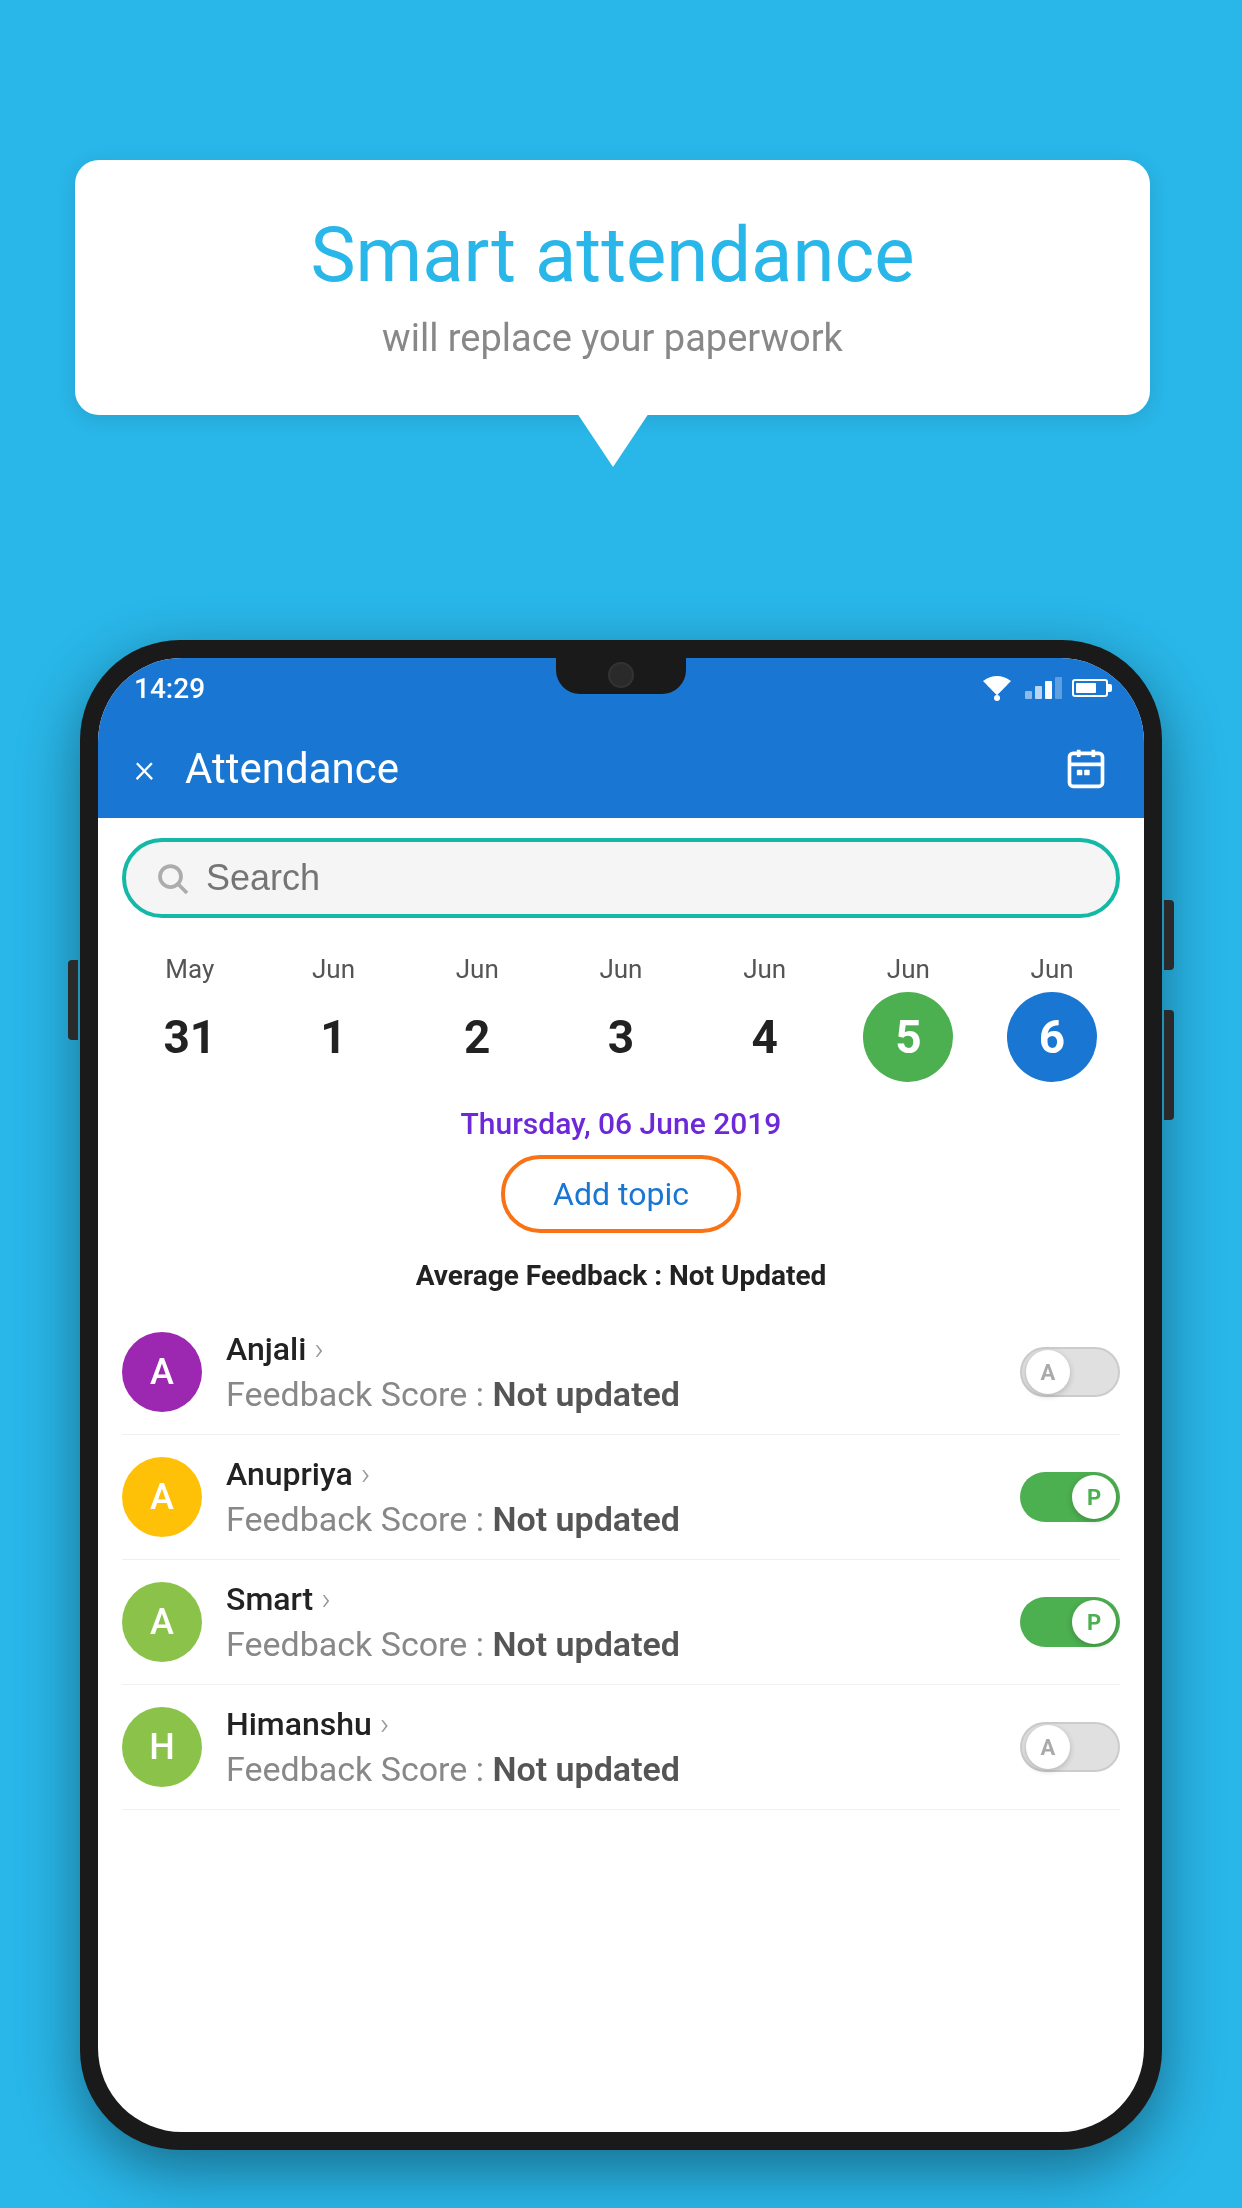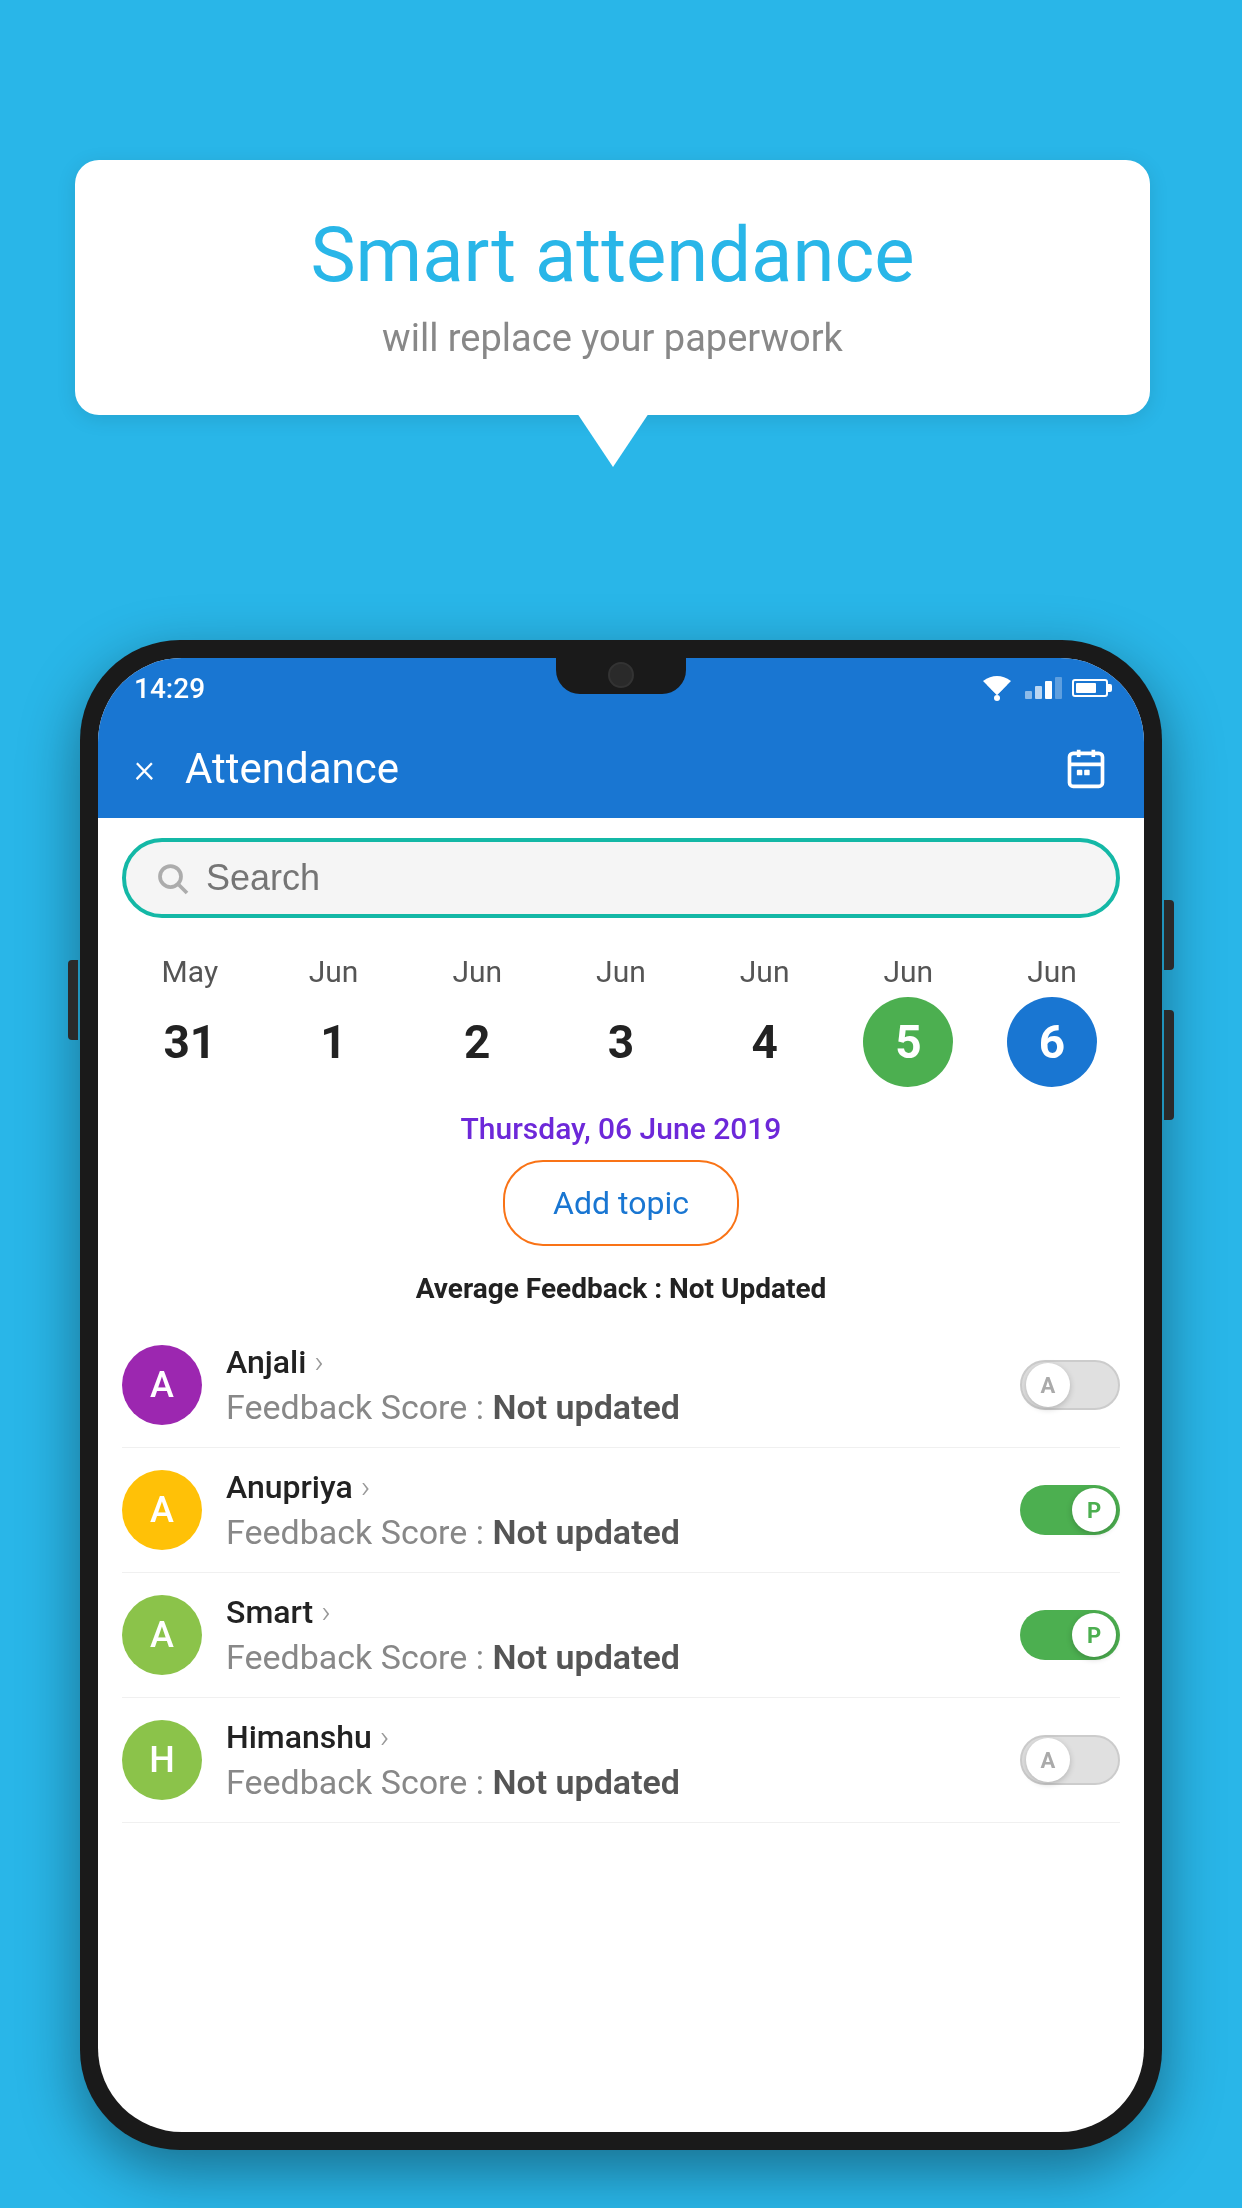--- a/index.html
+++ b/index.html
@@ -230,21 +230,21 @@
     }
 
     .date-col {
       display: flex;
       flex-direction: column;
       align-items: center;
       width: 130px;
     }
 
     .date-month {
-      font-size: 30px;
+      font-size: 26px;
       color: #555;
       margin-bottom: 8px;
     }
 
     .date-number {
       font-size: 46px;
       font-weight: 700;
       color: #222;
       width: 90px;
       height: 90px;
@@ -271,23 +271,23 @@
     }
 
     .selected-date-text {
       font-size: 30px;
       color: #6d28d9;
       font-weight: 500;
     }
 
     .add-topic-btn {
       display: inline-block;
-      border: 2px solid #f97316;
+      border: 4px solid #f97316;
       border-radius: 40px;
-      padding: 22px 48px;
+      padding: 16px 48px;
       color: #1976D2;
       font-size: 32px;
       margin-top: 14px;
       cursor: pointer;
     }
 
     .avg-feedback {
       text-align: center;
       font-size: 28px;
       color: #666;

